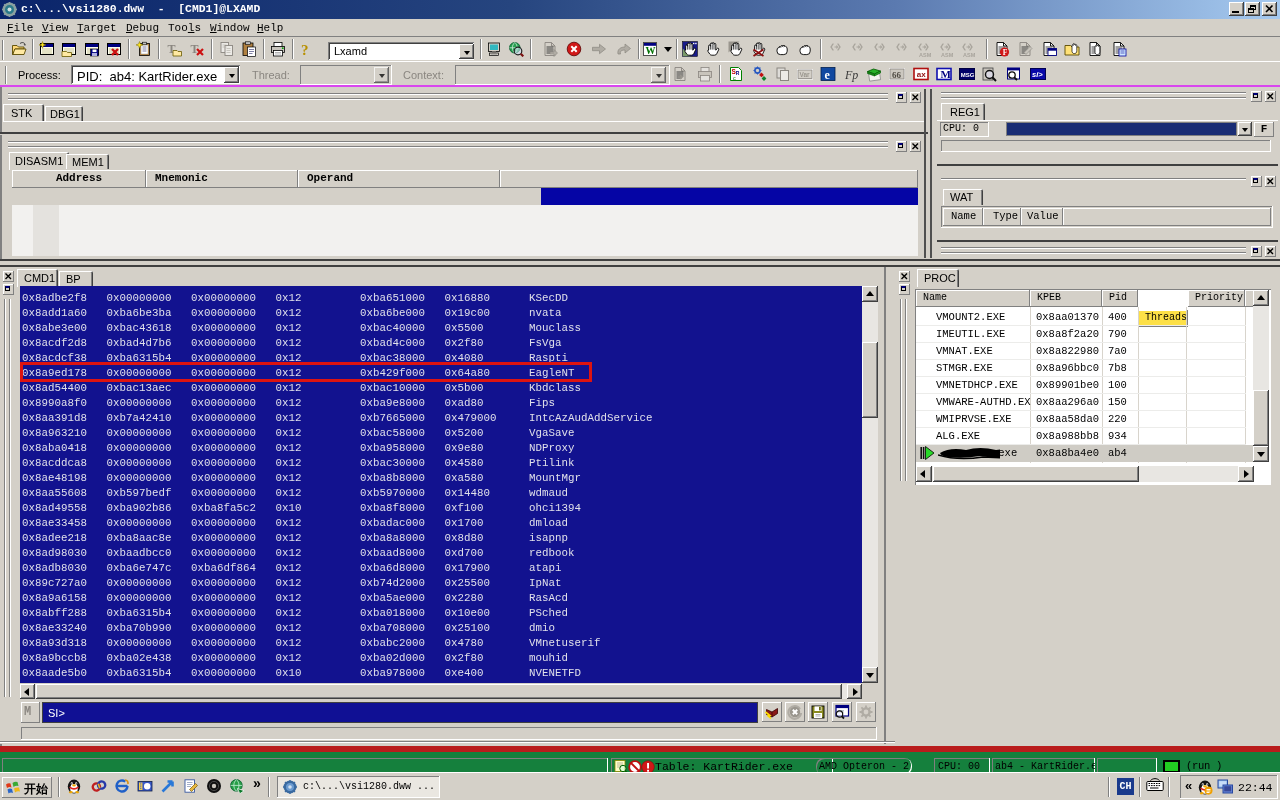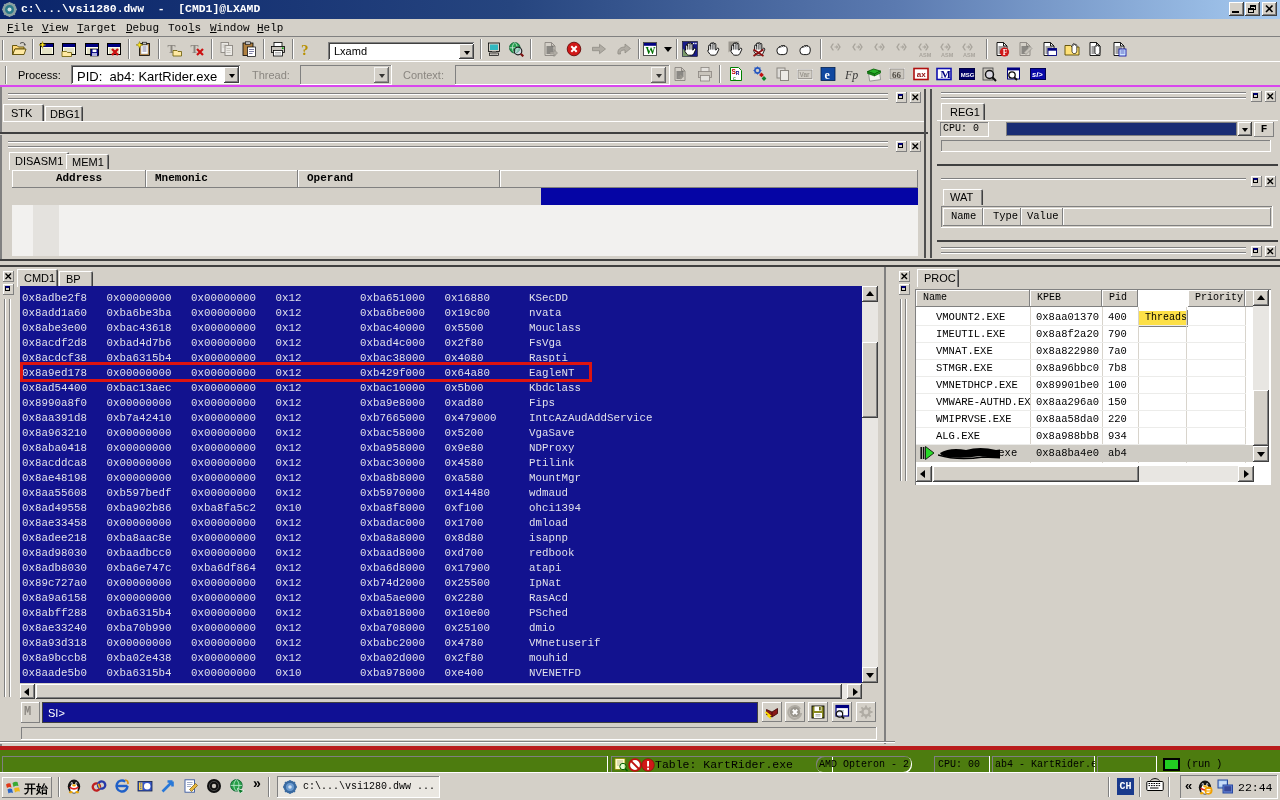--- a/index.html
+++ b/index.html
@@ -806,21 +806,21 @@
 <div class="abs" style="left:916px;top:466px;width:338px;height:16px;background:#e8e6e2;">
 <div class="abs raised" style="left:0;top:0;width:16px;height:16px;background:#d4d0c8;">
       <div class="abs" style="left:4px;top:4px;border:4px solid transparent;border-right:5px solid #000;border-left:none;"></div>
     </div>
 <div class="abs raised" style="left:17px;top:0;width:206px;height:16px;background:#d4d0c8;"></div>
 <div class="abs raised" style="left:322px;top:0;width:16px;height:16px;background:#d4d0c8;">
       <div class="abs" style="left:6px;top:4px;border:4px solid transparent;border-left:5px solid #000;border-right:none;"></div>
     </div>
 </div>
 
-<div class="abs" style="left:0;top:746px;width:1280px;height:26px;background:#4d7c0f;border-top:4px solid #b91c1c;">
+<div class="abs" style="left:0;top:746px;width:1280px;height:26px;background:#15803d;border-top:6px solid #b91c1c;">
   <div class="abs sunken1" style="left:2px;top:6px;width:606px;height:17px;"></div>
   <div class="abs sunken1" style="left:611px;top:6px;width:222px;height:17px;">
       <svg width="15" height="15" viewBox="0 0 15 15" style="position:absolute;left:3px;top:1px;">
         <rect x="1" y="1.5" width="10" height="11" fill="#ffffc8" stroke="#8a8600" stroke-width="0.8"></rect>
         <path d="M3 4 h6 M3 6 h6 M3 8 h4" stroke="#8a8680" stroke-width="0.6"></path>
         <circle cx="9" cy="9.5" r="3.2" fill="rgba(200,255,220,0.5)" stroke="#006000" stroke-width="1"></circle>
         <path d="M11.2 11.7 L13.5 14" stroke="#006000" stroke-width="1.5"></path>
       </svg>
       <svg width="14" height="14" viewBox="0 0 14 14" style="position:absolute;left:17px;top:2px;">
         <circle cx="7" cy="7" r="5.8" fill="#fff" stroke="#c01010" stroke-width="1.8"></circle>

